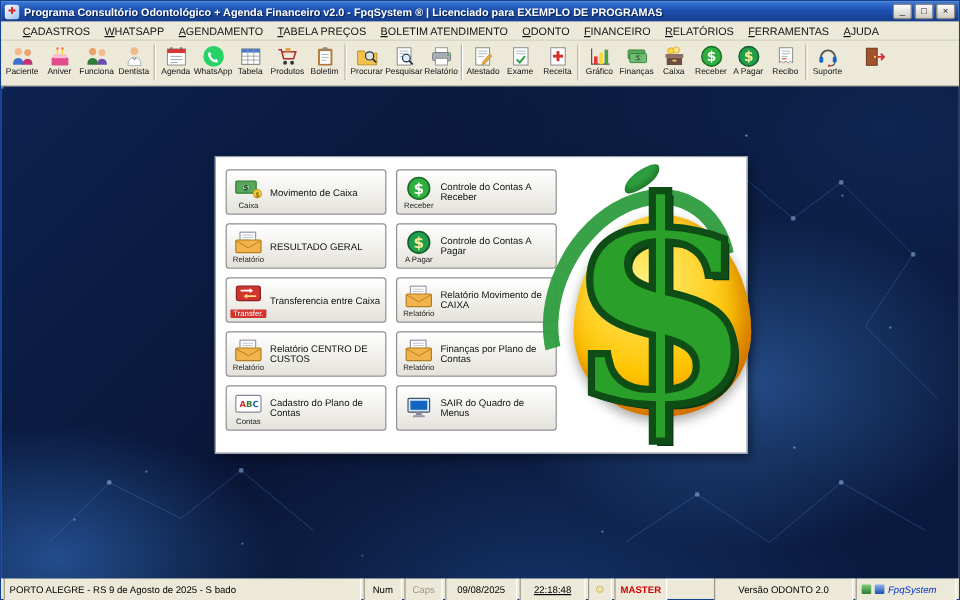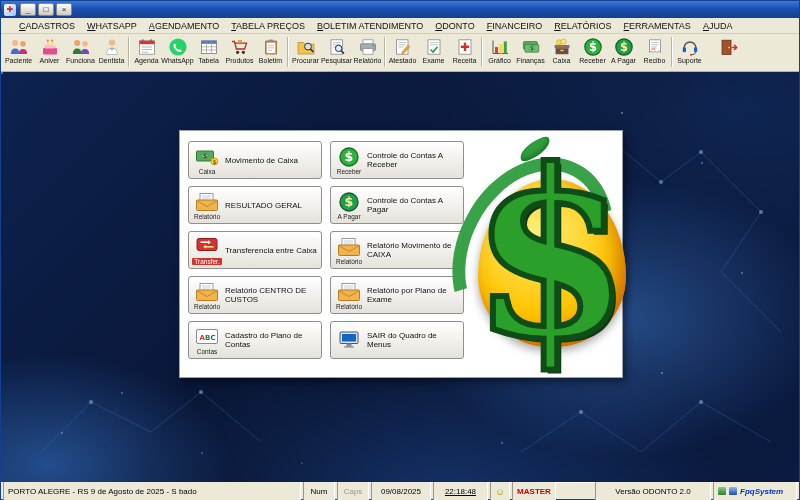--- a/index.html
+++ b/index.html
@@ -89,29 +89,30 @@
   .seg.date { width:60px; justify-content:center; }
   .seg.time { width:55px; justify-content:center;text-decoration:underline; }
   .seg.smiley { width:20px; justify-content:center; color:#c9a000; font-size:10px; }
   .seg.user { width:44px; justify-content:center; color:#d00000; font-weight:bold; }
   .seg.fill { flex:1; border-color:transparent; background:transparent; }
   .seg.version { width:116px; justify-content:center; }
   .seg.brand { width:84px; gap:3px; }
   .brand-sq { width:8px; height:8px; border-radius:1px; }
   .brand-sq.g { background:linear-gradient(#7fd27f,#2e7d32); }
   .brand-sq.b { background:linear-gradient(#8fb7f0,#1a4fae); }
-  .brand-name { color:#0033cc; font-weight:bold; font-style:italic; font-size:8px; }
+  .brand-name { color:#0033cc; font-weight:normal; font-style:italic; font-size:8px; }
 </style>
 </head>
 <body>
 
 <div class="window">
 
   <div class="titlebar">
     <span class="app-icon">✚</span>
+    <span class="title">Programa Consultório Odontológico + Agenda Financeiro v2.0 - FpqSystem ® | Licenciado para  EXEMPLO DE PROGRAMAS</span>
     <span class="tb-controls">
       <button class="tb-btn">_</button>
       <button class="tb-btn">□</button>
       <button class="tb-btn">×</button>
     </span>
   </div>
 
   <div class="menubar">
     <span class="menu-item">CADASTROS</span>
     <span class="menu-item">WHATSAPP</span>
@@ -521,21 +522,21 @@
           <button class="pbtn">
             <span class="picon">
               <svg class="pi" viewBox="0 0 26 22">
                   <rect x="6" y="2.5" width="13" height="9" fill="#fff" stroke="#99a"></rect>
                   <path d="M8 5h9M8 7h9M8 9h6" stroke="#abc" stroke-width="0.7"></path>
                   <rect x="2.5" y="9" width="21" height="10.5" rx="1" fill="#f2b24c" stroke="#b37e1f"></rect>
                   <path d="M2.5 9.5l10.5 6 10.5-6" fill="none" stroke="#b37e1f" stroke-width="0.8"></path>
                 </svg>
               <span class="pcaption">Relatório</span>
             </span>
-            <span class="plabel">Relatório por Plano de Exame</span>
+            <span class="plabel">Finanças por Plano de Contas</span>
           </button>
 
           <button class="pbtn">
             <span class="picon">
               <svg class="pi" viewBox="0 0 26 22">
                   <rect x="4" y="3" width="18" height="11.5" rx="1" fill="#cfe6ff" stroke="#456"></rect>
                   <rect x="6" y="5" width="14" height="7.5" fill="#1565c0"></rect>
                   <rect x="10.5" y="14.5" width="5" height="2.5" fill="#889"></rect>
                   <rect x="8" y="17" width="10" height="1.8" rx="0.8" fill="#99a"></rect>
                 </svg>

